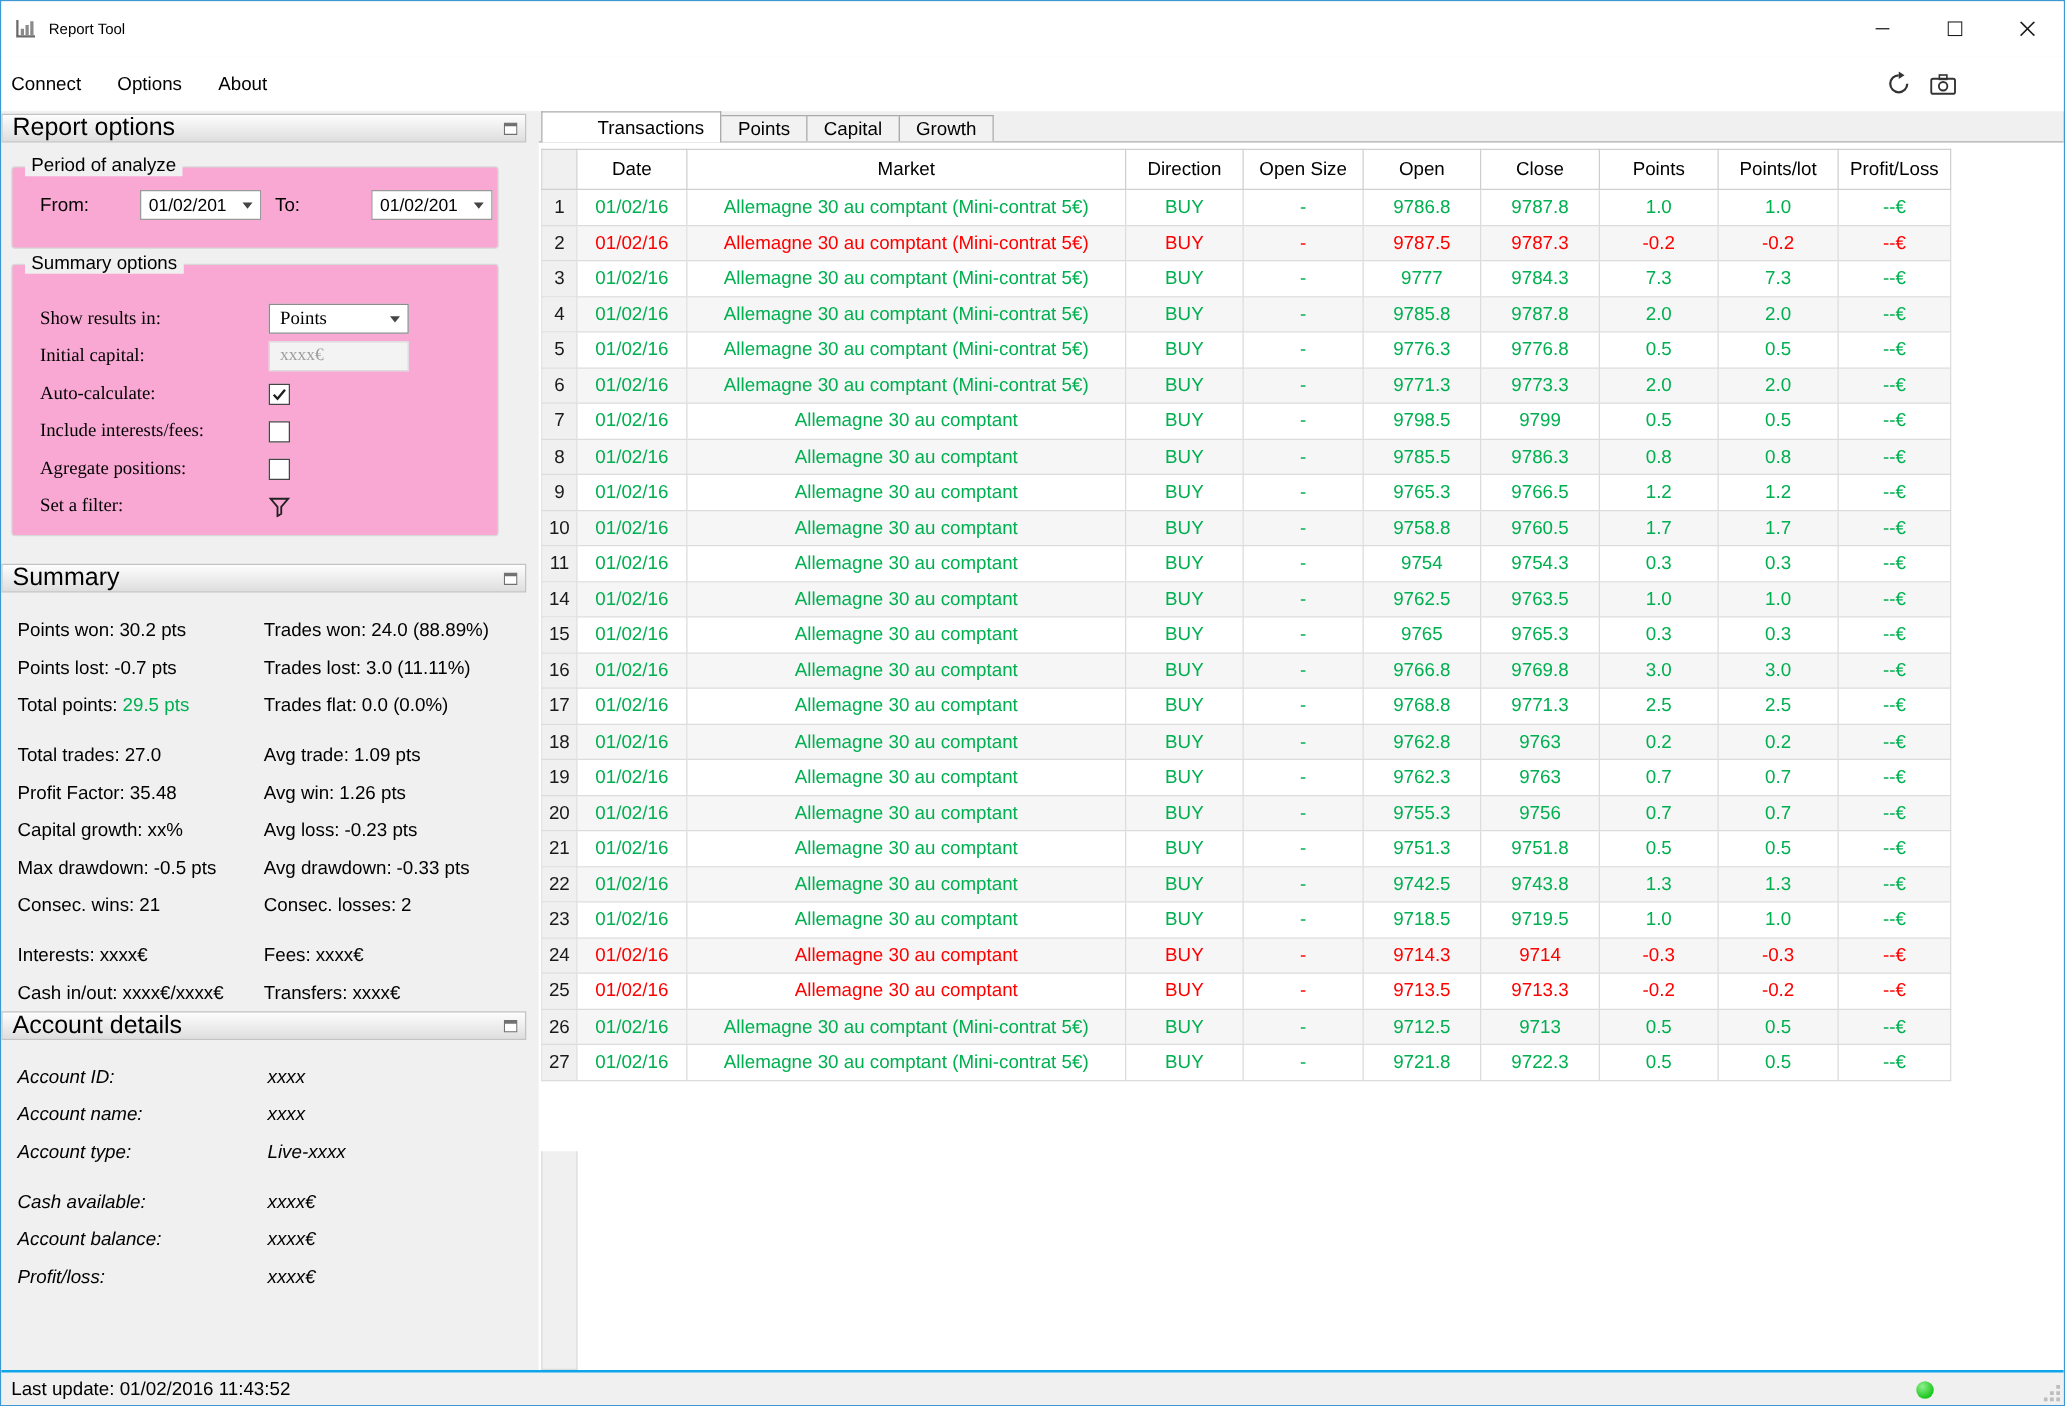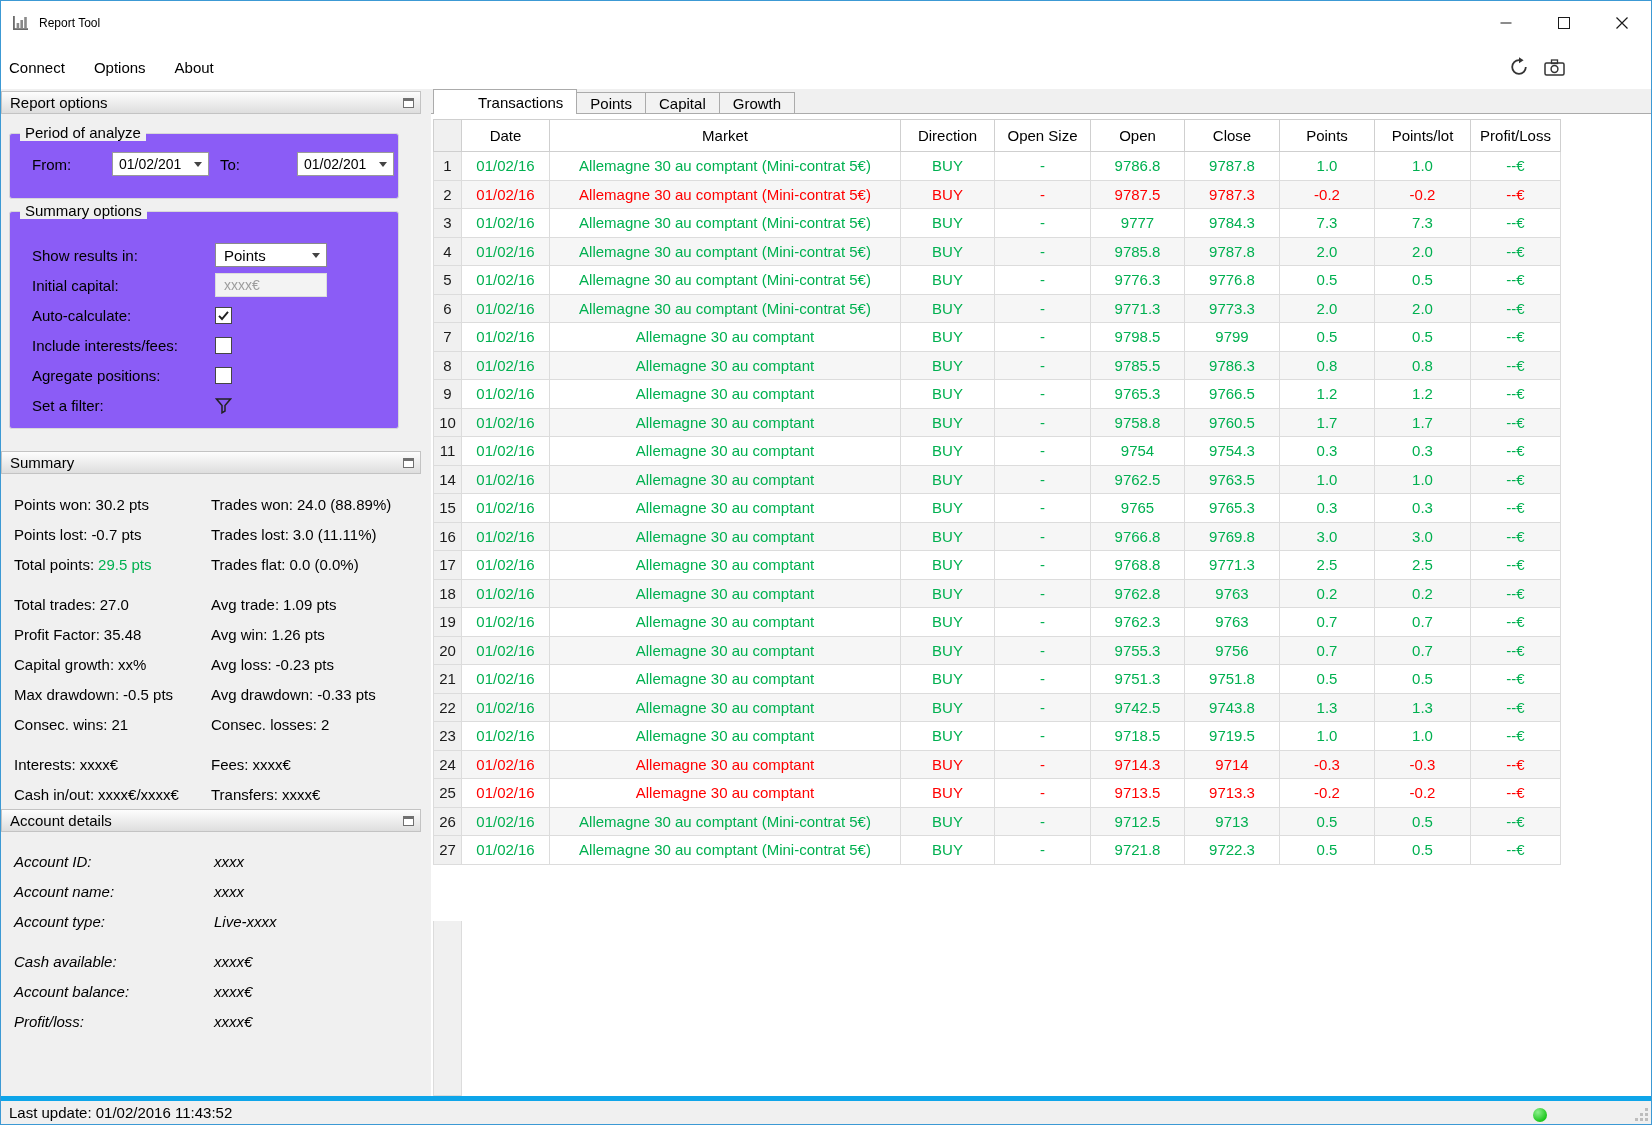--- a/index.html
+++ b/index.html
@@ -17,34 +17,34 @@
 
   
   .menubar { position:absolute; top:44px; left:0; right:0; height:44px; background:#fff; display:flex; align-items:center; }
   .menu-items { display:flex; padding-left:0; }
   .menu-item { padding:6px 13px 6px 8px; margin-right:8px; font-size:15px; cursor:default; }
   .menu-icons { position:absolute; right:86px; top:0; height:44px; display:flex; align-items:center; gap:15px; }
   .menu-icons span { display:flex; }
 
   
   .left-panel { position:absolute; top:88px; left:0; width:430px; bottom:28px; background:#f0f0f0; overflow:hidden; }
-  .section-header { height:23px; margin:2px 10px 0 0; background:linear-gradient(#fdfdfd,#dedede); border:1px solid #c3c3c3; display:flex; align-items:center; padding:0 6px 0 8px; font-size:15px; }
+  .section-header { height:23px; margin:2px 10px 0 0; background:linear-gradient(#fdfdfd,#dedede); border:1px solid #c3c3c3; display:flex; align-items:center; padding:0 6px 0 8px; font-size:20px; }
   .float-icon { margin-left:auto; display:flex; }
 
-  .groupbox { position:relative; margin-left:8px; width:390px; border:1px solid #d8d8d8; border-radius:3px; background:#8b5cf6; }
+  .groupbox { position:relative; margin-left:8px; width:390px; border:1px solid #d8d8d8; border-radius:3px; background:#f9a8d4; }
   .gb-title { position:absolute; top:-10px; left:10px; background:#f0f0f0; padding:0 5px; font-size:15px; }
   .period-box { margin-top:19px; height:66px; }
   .period-row { display:flex; align-items:center; padding:18px 0 0 22px; }
   .from-lbl { width:80px; }
   .to-lbl { width:77px; margin-left:11px; }
   .datepicker { width:97px; height:24px; background:#fff; border:1px solid #9a9a9a; display:flex; align-items:center; padding-left:6px; font-size:14px; }
   .dd-arrow { width:0; height:0; border-left:4px solid transparent; border-right:4px solid transparent; border-top:5px solid #444; margin-left:auto; margin-right:6px; }
 
   .sumopts-box { margin-top:12px; height:218px; padding:28px 0 0 22px; }
-  .opt-row { display:flex; align-items:center; height:30px; }
+  .opt-row { display:flex; align-items:center; height:30px;font-family:Liberation Serif, serif; }
   .olbl { width:183px; }
   .combo { width:112px; height:24px; background:#fff; border:1px solid #8b8b8b; display:flex; align-items:center; padding-left:8px; font-size:15px; }
   .textbox-disabled { width:112px; height:24px; background:#f3f3f3; border:1px solid #dcdcdc; color:#9d9d9d; display:flex; align-items:center; padding-left:8px; font-size:14px; }
   .checkbox { width:17px; height:17px; background:#fff; border:1px solid #454545; display:flex; align-items:center; justify-content:center; }
   .checkbox svg { display:none; }
   .checkbox.checked svg { display:block; }
   .filter-btn { display:flex; }
 
   .summary-hdr { margin-top:22px; }
   .stats { padding:15px 0 0 13px; }
@@ -73,21 +73,21 @@
   .grid thead th { height:32px; background:#fff; border-color:#cfcfcf; }
   .grid thead th.corner { background:#f0f0f0; }
   .grid tbody td { height:28.5px; }
   td.rownum, th.rownum { background:#f0f0f0; color:#1a1a1a; }
   tr.r-alt td:not(.rownum) { background:#f6f6f6; }
   tr.pos td:not(.rownum) { color:var(--positive,#00b050); }
   tr.neg td:not(.rownum) { color:var(--negative,#ff0000); }
   .rowheader-strip { position:absolute; top:807px; left:2px; width:29px; bottom:0; background:#f0f0f0; border:1px solid #dcdcdc; border-top:none; }
 
   
-  .statusbar { position:absolute; left:0; right:0; bottom:0; height:28px; background:#f0f0f0; border-top:5px solid #0ea5e9; display:flex; align-items:center; padding-left:8px; font-size:15px; }
+  .statusbar { position:absolute; left:0; right:0; bottom:0; height:28px; background:#f0f0f0; border-top:2px solid #0ea5e9; display:flex; align-items:center; padding-left:8px; font-size:15px; }
   .status-dot { position:absolute; right:104px; top:7px; width:14px; height:14px; border-radius:50%; background:radial-gradient(circle at 35% 30%, #8df08d, var(--dot,#1ec71e) 70%); }
   .resize-grip { position:absolute; right:2px; bottom:2px; display:flex; }
 </style>
 </head>
 <body>
 
 <div class="window">
 
   <div class="titlebar">
     <span class="app-icon">

